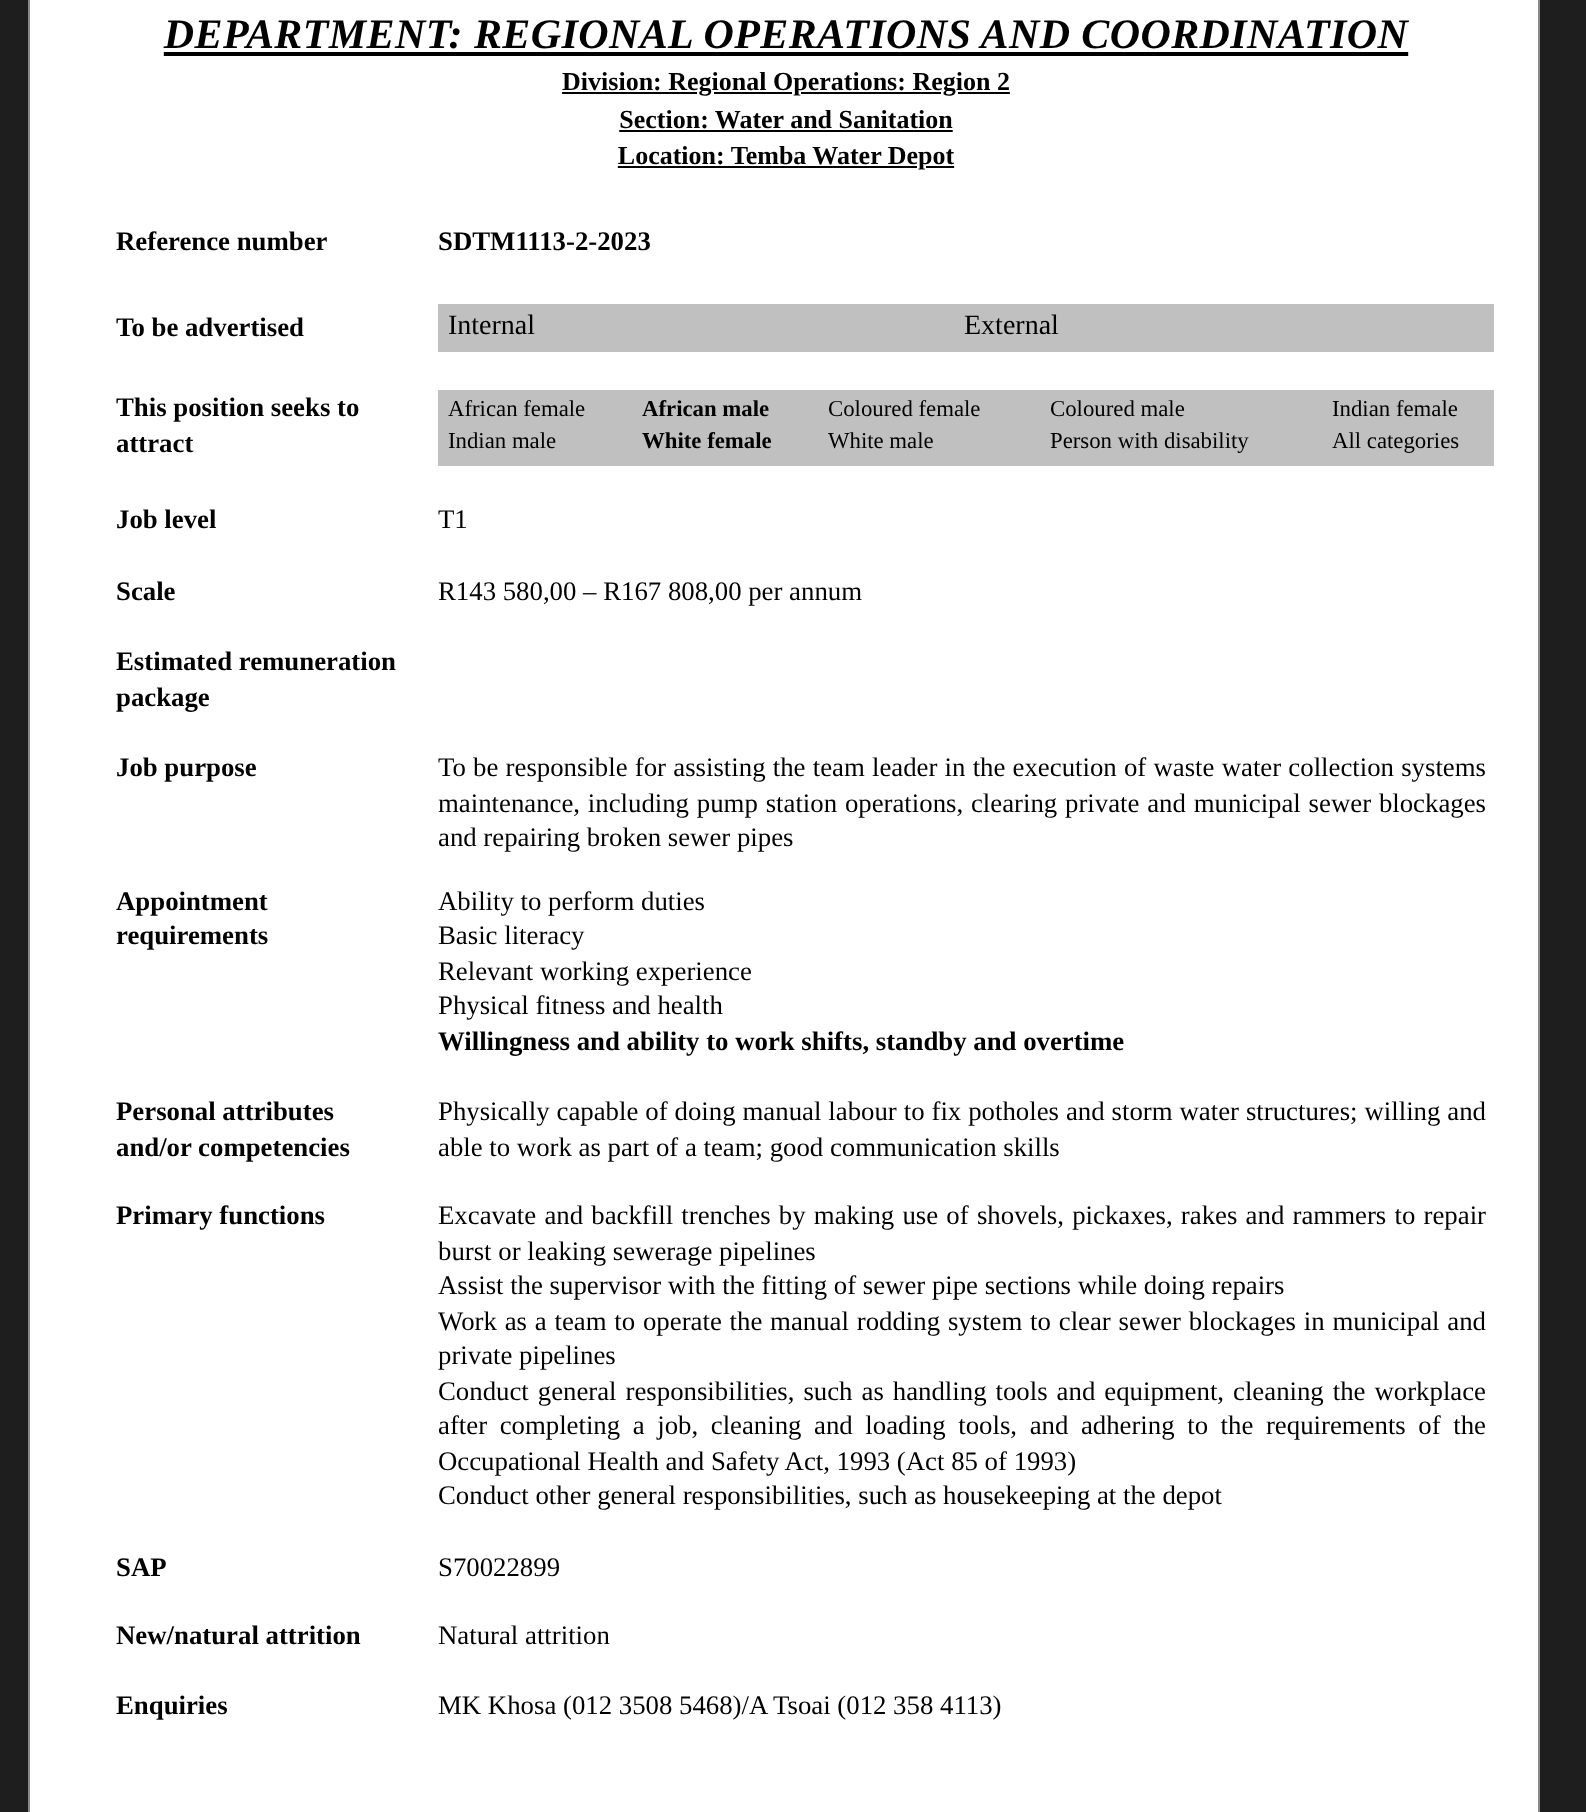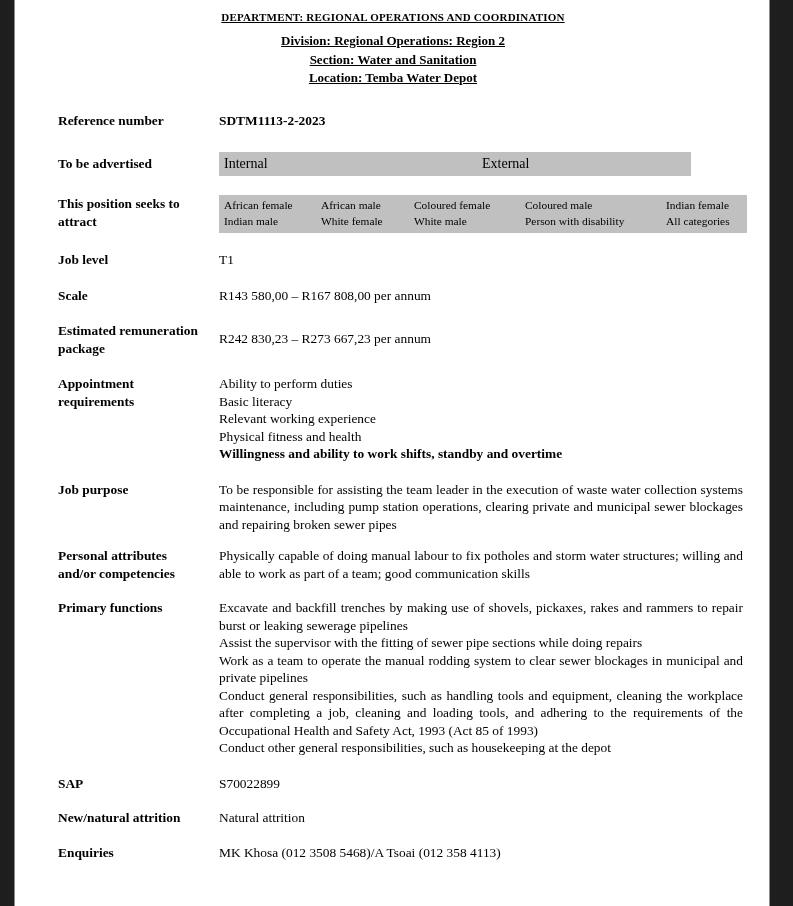--- a/index.html
+++ b/index.html
@@ -12,54 +12,54 @@
   }
   .viewer { position:absolute; inset:0; background:#1e1e1e; }
   .page {
     position:absolute; top:0; bottom:0; left:14px; width:756px;
     background:#ffffff;
     border-left:1px solid #8a8a8a; border-right:1px solid #8a8a8a;
     padding:3px 0 0 43px;
   }
   .title-block { text-align:center; padding-top:2px; margin-bottom:24px; margin-left:-43px; width:756px; }
   .t1 {
-    font-size:11px; font-weight:bold; line-height:24px;
-    text-decoration:underline; letter-spacing:0.2px; margin-bottom:3px;
+    font-size:21px; font-weight:bold; line-height:24px;
+    text-decoration:underline; letter-spacing:0.2px; margin-bottom:3px;font-style:italic;
   }
   .t2 {
     font-size:13px; font-weight:bold; line-height:18.5px;
     text-decoration:underline;
   }
   .row { display:flex; align-items:flex-start; }
   .label {
     width:140px; margin-right:21px; flex-shrink:0;
     font-weight:bold; font-size:13.4px; line-height:17.5px;
   }
   .value {
     width:524px; font-size:13.4px; line-height:17.5px;
   }
   .bold { font-weight:bold; }
   .just { text-align:justify; }
   .hl {
     background:#7ea6d8; font-weight:bold; font-size:14.2px;
     padding:1px 2px 2px 1px; display:inline-block;
   }
   .graybar {
-    background:#c0c0c0; width:472px; height:24px;
+    background:#c0c0c0; width:528px; height:24px;
     font-size:14px; line-height:24px; position:relative;
     padding-left:5px;
   }
   .graybar .external { position:absolute; left:263px; top:0; }
   .attract-table {
     background:#c0c0c0; width:528px; height:38px;
     display:flex; padding:3px 0 0 5px;
     font-size:11.4px; line-height:15.5px;
   }
   .attract-table .col1 { width:97px; }
-  .attract-table .col2 { width:93px; }
+  .attract-table .col2 { width:93px;font-weight:bold; }
   .attract-table .col3 { width:111px; }
   .attract-table .col4 { width:141px; }
   .attract-table .col5 { flex:1; }
   .pad-top { padding-top:8px; }
   
   .mb-ref { margin-bottom:23px; }
   .mb-pos { margin-bottom:18px; }
   .mb-adv { margin-bottom:19px;align-items:center; }
   .mb-att { margin-bottom:18px; }
   .mb-lvl { margin-bottom:18px; }
@@ -134,37 +134,36 @@
       <div class="value">T1</div>
     </div>
 
     <div class="row mb-scl">
       <div class="label">Scale</div>
       <div class="value">R143 580,00 – R167 808,00 per annum</div>
     </div>
 
     <div class="row mb-rem">
       <div class="label">Estimated remuneration package</div>
-      <div class="value pad-top">R242 830,23 – R273 667,23 per annum</div>
+    </div>
+
+    <div class="row mb-pur">
+      <div class="label">Job purpose</div>
+      <div class="value just">To be responsible for assisting the team leader in the execution of waste water collection systems maintenance, including pump station operations, clearing private and municipal sewer blockages and repairing broken sewer pipes</div>
     </div>
 
     <div class="row mb-app">
       <div class="label">Appointment requirements</div>
       <div class="value">
         <div>Ability to perform duties</div>
         <div>Basic literacy</div>
         <div>Relevant working experience</div>
         <div>Physical fitness and health</div>
         <div class="bold">Willingness and ability to work shifts, standby and overtime</div>
       </div>
-    </div>
-
-    <div class="row mb-pur">
-      <div class="label">Job purpose</div>
-      <div class="value just">To be responsible for assisting the team leader in the execution of waste water collection systems maintenance, including pump station operations, clearing private and municipal sewer blockages and repairing broken sewer pipes</div>
     </div>
 
     <div class="row mb-per">
       <div class="label">Personal attributes and/or competencies</div>
       <div class="value just">Physically capable of doing manual labour to fix potholes and storm water structures; willing and able to work as part of a team; good communication skills</div>
     </div>
 
     <div class="row mb-pri">
       <div class="label">Primary functions</div>
       <div class="value">

